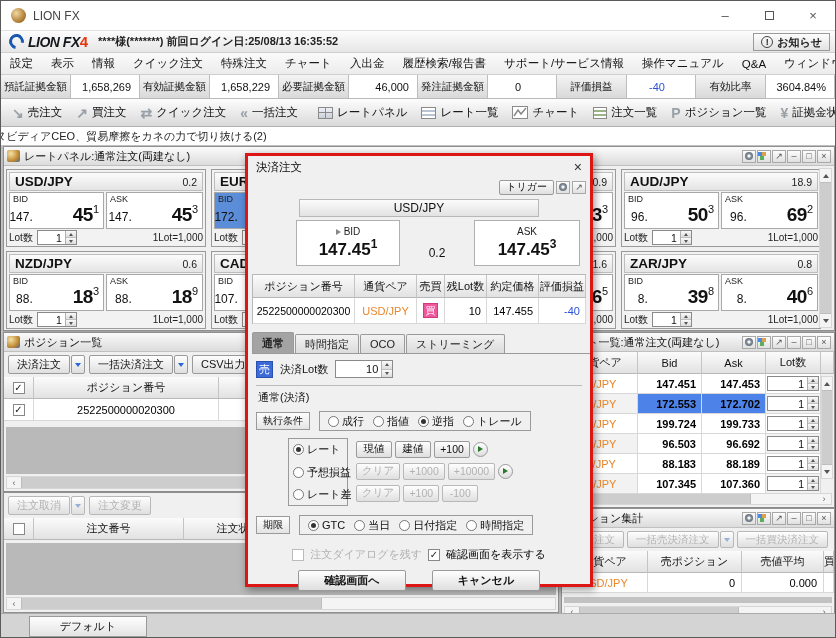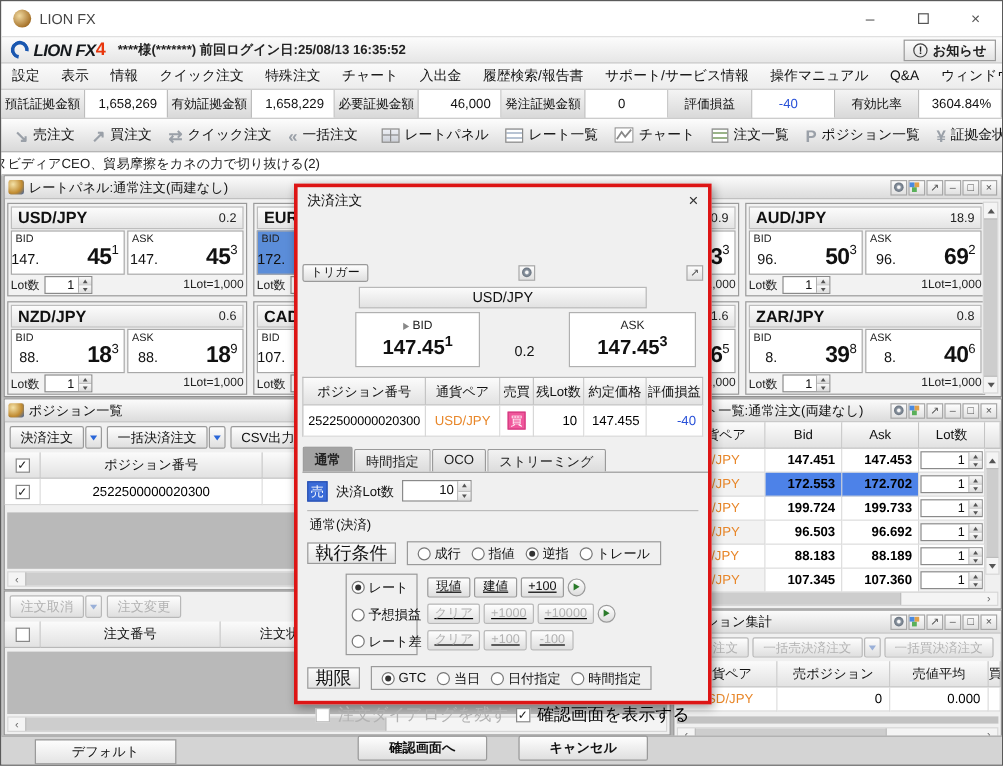--- a/index.html
+++ b/index.html
@@ -106,52 +106,52 @@
   .btn.dis { color:#b2b2b2; border-color:#b8b8b8; }
   .btn.drop { padding:0; width:14px; margin-left:1px; }
   .roundb { width:15px; height:15px; border-radius:50%; border:1px solid #9a9a9a; background:linear-gradient(#fff,#ddd); display:inline-flex; align-items:center; justify-content:center; }
   .tr-r { width:0; height:0; border-top:3.5px solid transparent; border-bottom:3.5px solid transparent; border-left:5px solid #2a7a2a; }
   .grey-fill { position:absolute; left:2px; right:2px; background:#b9b9b9; }
 
   
   #modal { position:absolute; left:244px; top:152px; width:348px; height:434px; background:#f0f0f0; border:3px solid #dd1515; z-index:50; box-shadow:2px 3px 8px rgba(0,0,0,.4); }
   .m-title { height:22px; display:flex; align-items:center; padding:0 8px; font-size:11.5px; color:#111; }
   .m-close { margin-left:auto; font-size:14px; color:#333; }
-  .m-tools { height:18px; display:flex; align-items:center; justify-content:space-between; gap:2px; padding:0 4px;margin-top:40px; }
+  .m-tools { height:18px; display:flex; align-items:center; justify-content:flex-end; gap:2px; padding:0 4px; }
   .m-trigger { height:15px; font-size:10px; padding:0 6px; }
   .m-pairbar { width:240px; height:18px; margin:3px auto 0; background:linear-gradient(#fbfbfb,#e2e2e2); border:1px solid #b8b8b8; display:flex; align-items:center; justify-content:center; font-size:12px; color:#111; }
   .m-prices { display:flex; align-items:stretch; margin:3px 4px 0; height:46px; }
   .m-qbox { background:#fff; border:1px solid #b0b0b0; display:flex; flex-direction:column; align-items:center; justify-content:center; }
   .m-qlabel { font-size:10px; color:#222; display:flex; align-items:center; gap:3px; }
   .m-qprice { font-size:17px; font-weight:bold; color:#111; }
   .m-qprice sup { font-size:12px; }
   .m-spread { flex:1; display:flex; align-items:flex-end; justify-content:center; font-size:12px; color:#111; padding-bottom:6px; }
   .m-table { margin:8px 4px 0; border-top:1px solid #b8b8b8; border-left:1px solid #b8b8b8; }
   .m-row { display:flex; }
   .m-table .th { height:23px; }
   .m-table .tc { height:26px; }
   .m-tabs { display:flex; align-items:flex-end; margin:9px 0 0 4px; border-bottom:1px solid #9a9a9a; height:21px; }
   .m-tab { height:19px; display:flex; align-items:center; justify-content:center; padding:0 9px; font-size:11px; border:1px solid #9a9a9a; border-bottom:none; background:linear-gradient(#f2f2f2,#dcdcdc); color:#222; margin-right:1px; border-radius:2px 2px 0 0; }
   .m-tab.act { background:#a3a3a3; height:21px; font-weight:bold; }
   .m-lotrow { display:flex; align-items:center; gap:7px; margin:6px 0 0 8px; font-size:11px; color:#111; }
   .m-sep { border-top:1px solid #bbb; margin:7px 8px 0; }
   .m-sect { font-size:11px; color:#111; margin:4px 0 0 10px; }
-  .flabel { border:1px solid #9a9a9a; background:linear-gradient(#fdfdfd,#e4e4e4); font-size:15px; height:18px; display:inline-flex; align-items:center; justify-content:center; padding:0 6px; color:#111; }
+  .flabel { border:1px solid #9a9a9a; background:linear-gradient(#fdfdfd,#e4e4e4); font-size:10px; height:18px; display:inline-flex; align-items:center; justify-content:center; padding:0 6px; color:#111; }
   .gbox { border:1px solid #9a9a9a; display:inline-flex; align-items:center; gap:9px; padding:0 8px; height:20px; }
   .m-exec { display:flex; align-items:center; gap:9px; margin:6px 0 0 8px; }
   .ropt { display:inline-flex; align-items:center; gap:3px; font-size:11px; color:#111; white-space:nowrap; }
   .m-grid { display:flex; margin:7px 0 0 8px; gap:8px; }
   .m-modes { border:1px solid #9a9a9a; width:60px; padding:3px 4px; display:flex; flex-direction:column; justify-content:space-between; height:68px;margin-left:32px; }
   .m-mid { width:92px; display:flex; flex-direction:column; }
   .m-mid > div { height:22px; display:flex; align-items:center; font-size:11px; color:#111; }
-  .m-btncol { flex:1; display:flex; flex-direction:column;text-decoration:underline; }
+  .m-btncol { flex:1; display:flex; flex-direction:column; }
   .m-btncol > div { height:22px; display:flex; align-items:center; gap:3px; }
   .m-btncol .btn { height:17px; font-size:10.5px; padding:0 5px; min-width:36px; }
   .m-expiry { display:flex; align-items:center; gap:9px; margin:9px 0 0 8px; }
-  .m-checks { display:flex; align-items:center; justify-content:center; gap:6px; margin-top:12px; font-size:14px; }
+  .m-checks { display:flex; align-items:center; justify-content:center; gap:6px; margin-top:12px; font-size:11px; }
   .m-checks .dis-t { color:#b2b2b2; }
   .m-actions { display:flex; justify-content:center; gap:26px; margin-top:8px; }
   .m-actions .btn { height:21px; min-width:108px; font-weight:bold; }
 
   
   .bstrip { position:absolute; left:0; top:612px; width:100%; height:26px; background:#d4d4d4; border-top:1px solid #aaa; }
   .tab-def { position:absolute; left:28px; top:2px; width:118px; height:21px; background:linear-gradient(#fdfdfd,#e4e4e4); border:1px solid #9a9a9a; display:flex; align-items:center; justify-content:center; font-size:11px; color:#111; }
 </style>
 </head>
 <body>

